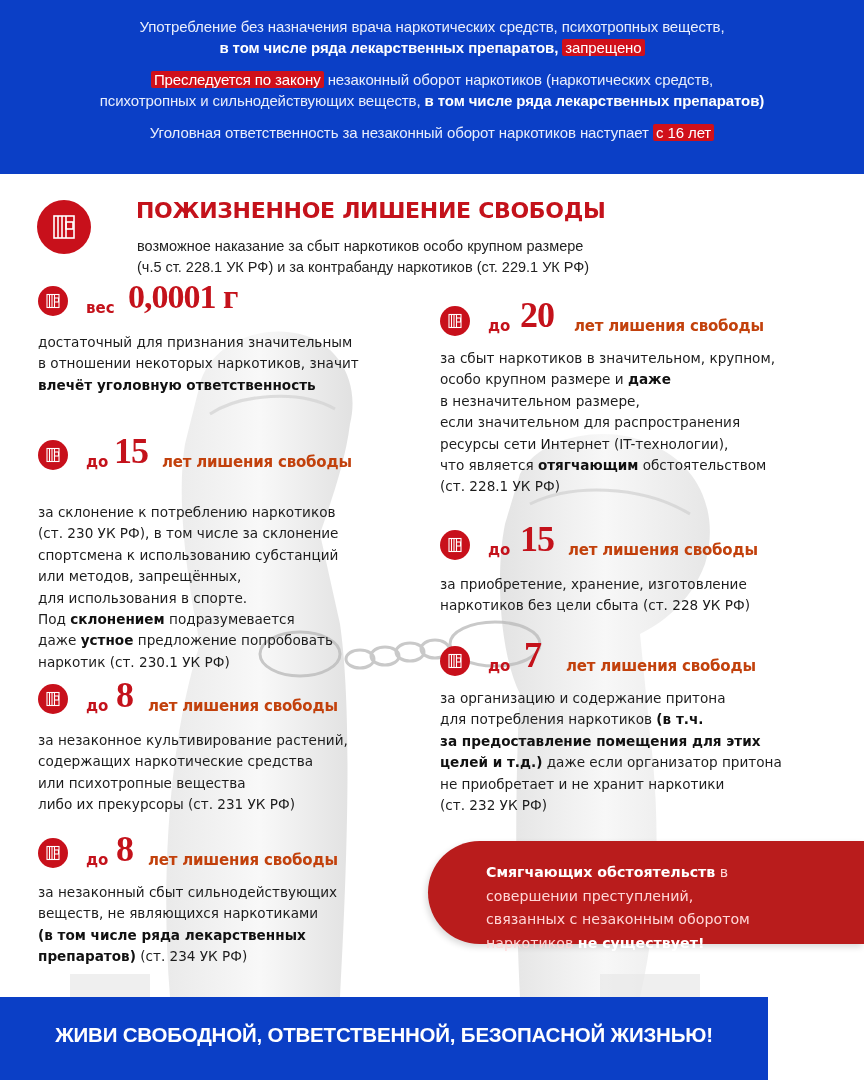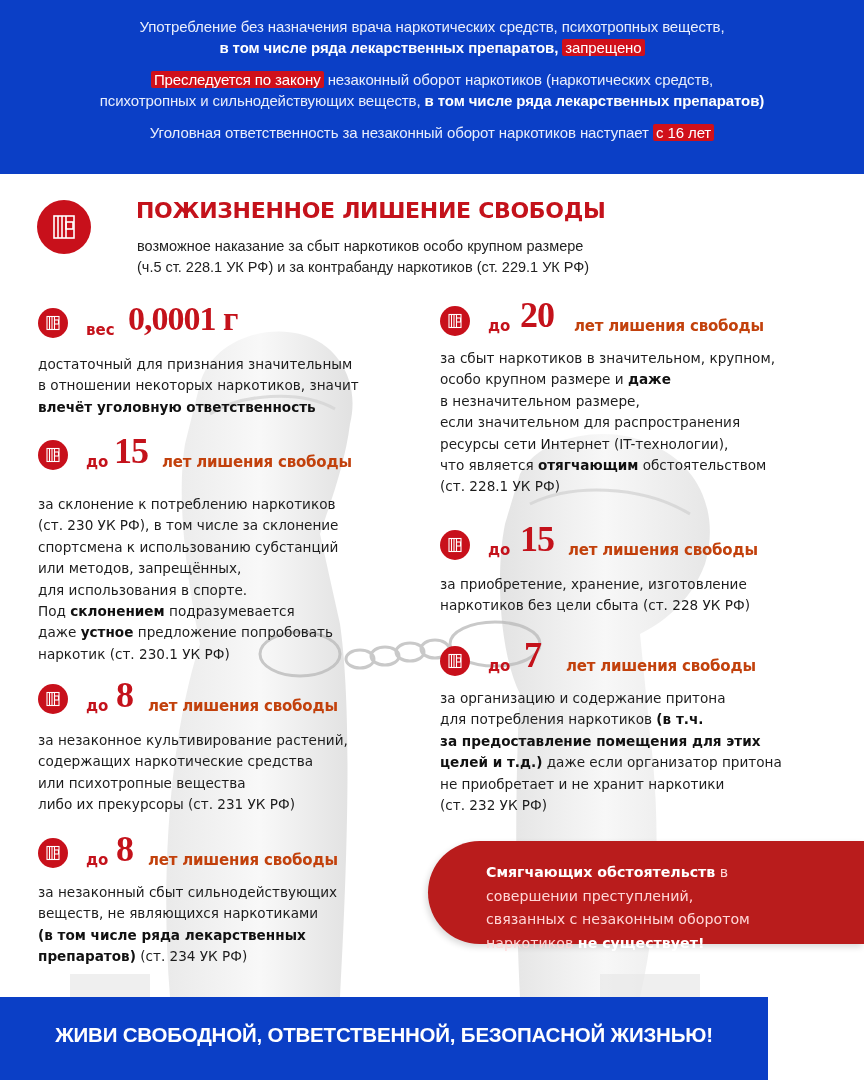--- a/index.html
+++ b/index.html
@@ -155,21 +155,21 @@
       <line x1="29" y1="16" x2="29" y2="38"></line>
       <rect x="29" y="22" width="7" height="7"></rect>
     </g>
   </svg>
   <div class="hero-title">ПОЖИЗНЕННОЕ ЛИШЕНИЕ СВОБОДЫ</div>
   <div class="hero-sub">
     <div>возможное наказание за сбыт наркотиков особо крупном размере</div>
     <div>(ч.5 ст. 228.1 УК РФ) и за контрабанду наркотиков (ст. 229.1 УК РФ)</div>
   </div>
 
-  <div class="block" style="left:38px; top:128px; width:380px;">
+  <div class="block" style="left:38px; top:106px; width:380px;">
     <div class="head">
       <svg class="ico" viewBox="0 0 30 30">
         <circle cx="15" cy="15" r="15" fill="#c8101b"></circle>
         <g fill="none" stroke="#fff" stroke-width="1.1">
             <rect x="9" y="8.5" width="12" height="13"></rect>
             <line x1="11.5" y1="8.5" x2="11.5" y2="21.5"></line>
             <line x1="14" y1="8.5" x2="14" y2="21.5"></line>
             <line x1="16.5" y1="8.5" x2="16.5" y2="21.5"></line>
             <rect x="16.5" y="12" width="4" height="4"></rect>
           </g>
@@ -193,21 +193,21 @@
             <line x1="11.5" y1="8.5" x2="11.5" y2="21.5"></line>
             <line x1="14" y1="8.5" x2="14" y2="21.5"></line>
             <line x1="16.5" y1="8.5" x2="16.5" y2="21.5"></line>
             <rect x="16.5" y="12" width="4" height="4"></rect>
           </g>
       </svg>
       <span class="pre" style="left:48px; top:19px;">до</span>
       <span class="num" style="left:76px; top:-4px; font-size:36px;">15</span>
       <span class="post" style="left:124px; top:19px;">лет лишения свободы</span>
     </div>
-    <div class="body" style="top:60px;">
+    <div class="body" style="top:68px;">
       <div>за склонение к потреблению наркотиков</div>
       <div>(ст. 230 УК РФ), в том числе за склонение</div>
       <div>спортсмена к использованию субстанций</div>
       <div>или методов, запрещённых,</div>
       <div>для использования в спорте.</div>
       <div><span>Под </span><b>склонением</b><span> подразумевается</span></div>
       <div><span>даже </span><b>устное</b><span> предложение попробовать</span></div>
       <div>наркотик (ст. 230.1 УК РФ)</div>
     </div>
   </div>

